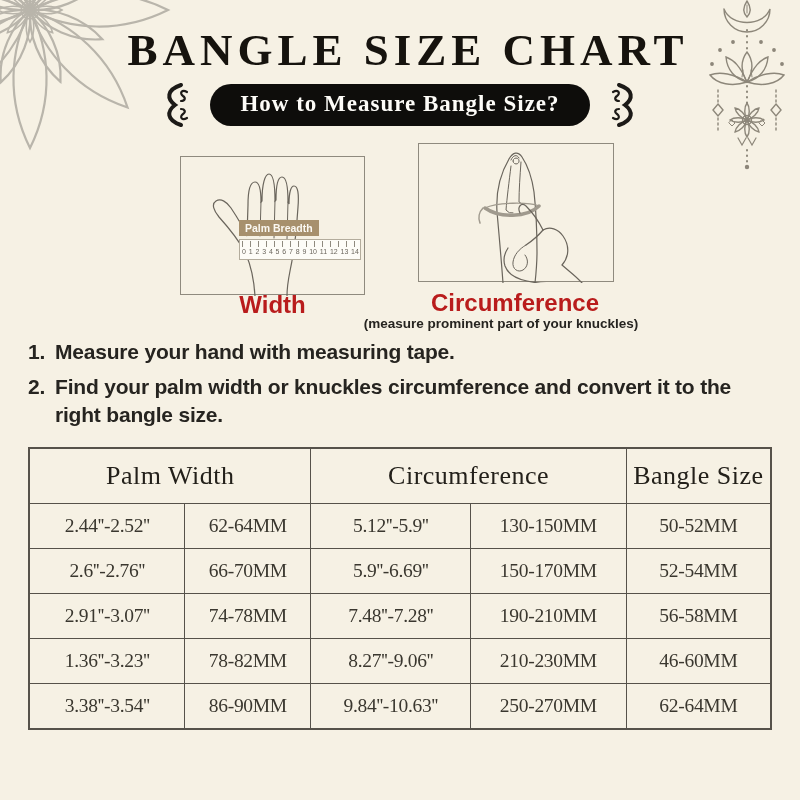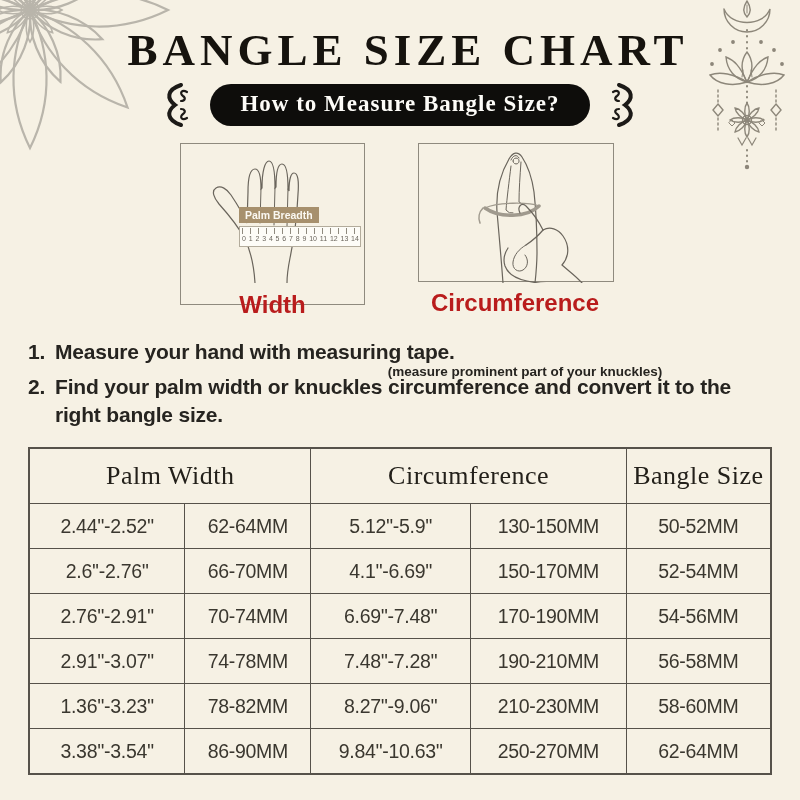--- a/index.html
+++ b/index.html
@@ -23,21 +23,21 @@
   }
   .pill{
     background:#0e0d0b;color:#fdfcf8;border-radius:24px;
     padding:7px 30px 9px 30px;
     font-family:"Liberation Serif", serif;font-weight:bold;
     font-size:23px;letter-spacing:1px;white-space:nowrap;
   }
 
   
   .fig-box{border:1px solid #8f8a7e;box-sizing:border-box;}
-  .box-width{left:180px;top:143px;width:185px;height:162px;text-align:right;}
+  .box-width{left:180px;top:156px;width:185px;height:139px;text-align:right;}
   .box-circ{left:418px;top:143px;width:196px;height:139px;}
   .fig-box svg{position:absolute;left:0;top:0;}
 
   .ruler-label{
     position:absolute;left:58px;top:63px;
     background:#a7906d;color:#fbf8f2;
     font-size:10.5px;font-weight:bold;padding:2px 6px;white-space:nowrap;
   }
   .ruler{
     position:absolute;left:58px;top:82px;width:122px;height:21px;
@@ -48,41 +48,41 @@
     background:repeating-linear-gradient(to right,#8f8a7e 0 1px,transparent 1px 8px);
   }
   .ruler .nums{
     display:flex;justify-content:space-between;padding:1px 1px 0 2px;
     font-size:7px;color:#6a655c;line-height:1;
   }
 
   .caption{font-weight:bold;color:#b91c1c;text-align:center;}
   .cap-width{left:180px;top:291px;width:185px;font-size:24px;}
   .cap-circ{left:400px;top:289px;width:230px;font-size:24px;}
-  .cap-note{left:340px;top:316px;width:370px;font-size:13.5px;font-weight:bold;text-align:center;color:#262420;margin-top:48px;}
+  .cap-note{left:316px;top:316px;width:370px;font-size:13.5px;font-weight:bold;text-align:center;color:#262420;}
 
   
   .instructions{left:28px;top:338px;width:712px;display:flex;flex-direction:column;gap:7px;}
   .instr-item{display:flex;font-size:21px;font-weight:600;line-height:1.33;letter-spacing:-0.2px;color:#262420;}
   .instr-num{width:27px;flex:0 0 27px;}
   .instr-text{width:685px;}
 
   
   table.size-table{
     position:absolute;left:28px;top:447px;width:744px;
     border-collapse:collapse;table-layout:fixed;
     border:2px solid #56524a;
   }
   .size-table th,.size-table td{border:1px solid #56524a;text-align:center;padding:4px;}
   .size-table th{
     height:46px;font-family:"Liberation Serif", serif;
     font-size:26px;font-weight:500;color:#23201a;letter-spacing:0.5px;
   }
   .size-table td{
-    height:36px;font-size:19.5px;font-weight:500;letter-spacing:-0.3px;color:#3a372f;
+    height:36px;font-size:19.5px;font-weight:500;letter-spacing:-0.3px;color:#3a372f;font-family:Liberation Serif, serif;
   }
 
   
   svg{display:block;}
 </style>
 </head>
 <body>
 
 <svg class="abs" style="left:-120px;top:-140px;" width="300" height="300" viewBox="0 0 300 300">
   <g fill="none" stroke="#b9b5ab" stroke-width="2.2">
@@ -281,44 +281,37 @@
       <tr>
         <td>2.44''-2.52''</td>
         <td>62-64MM</td>
         <td>5.12''-5.9''</td>
         <td>130-150MM</td>
         <td>50-52MM</td>
       </tr>
       <tr>
         <td>2.6''-2.76''</td>
         <td>66-70MM</td>
-        <td>4.1''-6.69''</td>
+        <td>5.9''-6.69''</td>
         <td>150-170MM</td>
         <td>52-54MM</td>
-      </tr>
-      <tr>
-        <td>2.76''-2.91''</td>
-        <td>70-74MM</td>
-        <td>6.69''-7.48''</td>
-        <td>170-190MM</td>
-        <td>54-56MM</td>
       </tr>
       <tr>
         <td>2.91''-3.07''</td>
         <td>74-78MM</td>
         <td>7.48''-7.28''</td>
         <td>190-210MM</td>
         <td>56-58MM</td>
       </tr>
       <tr>
         <td>1.36''-3.23''</td>
         <td>78-82MM</td>
         <td>8.27''-9.06''</td>
         <td>210-230MM</td>
-        <td>58-60MM</td>
+        <td>46-60MM</td>
       </tr>
       <tr>
         <td>3.38''-3.54''</td>
         <td>86-90MM</td>
         <td>9.84''-10.63''</td>
         <td>250-270MM</td>
         <td>62-64MM</td>
       </tr>
     </tbody>
 </table>

